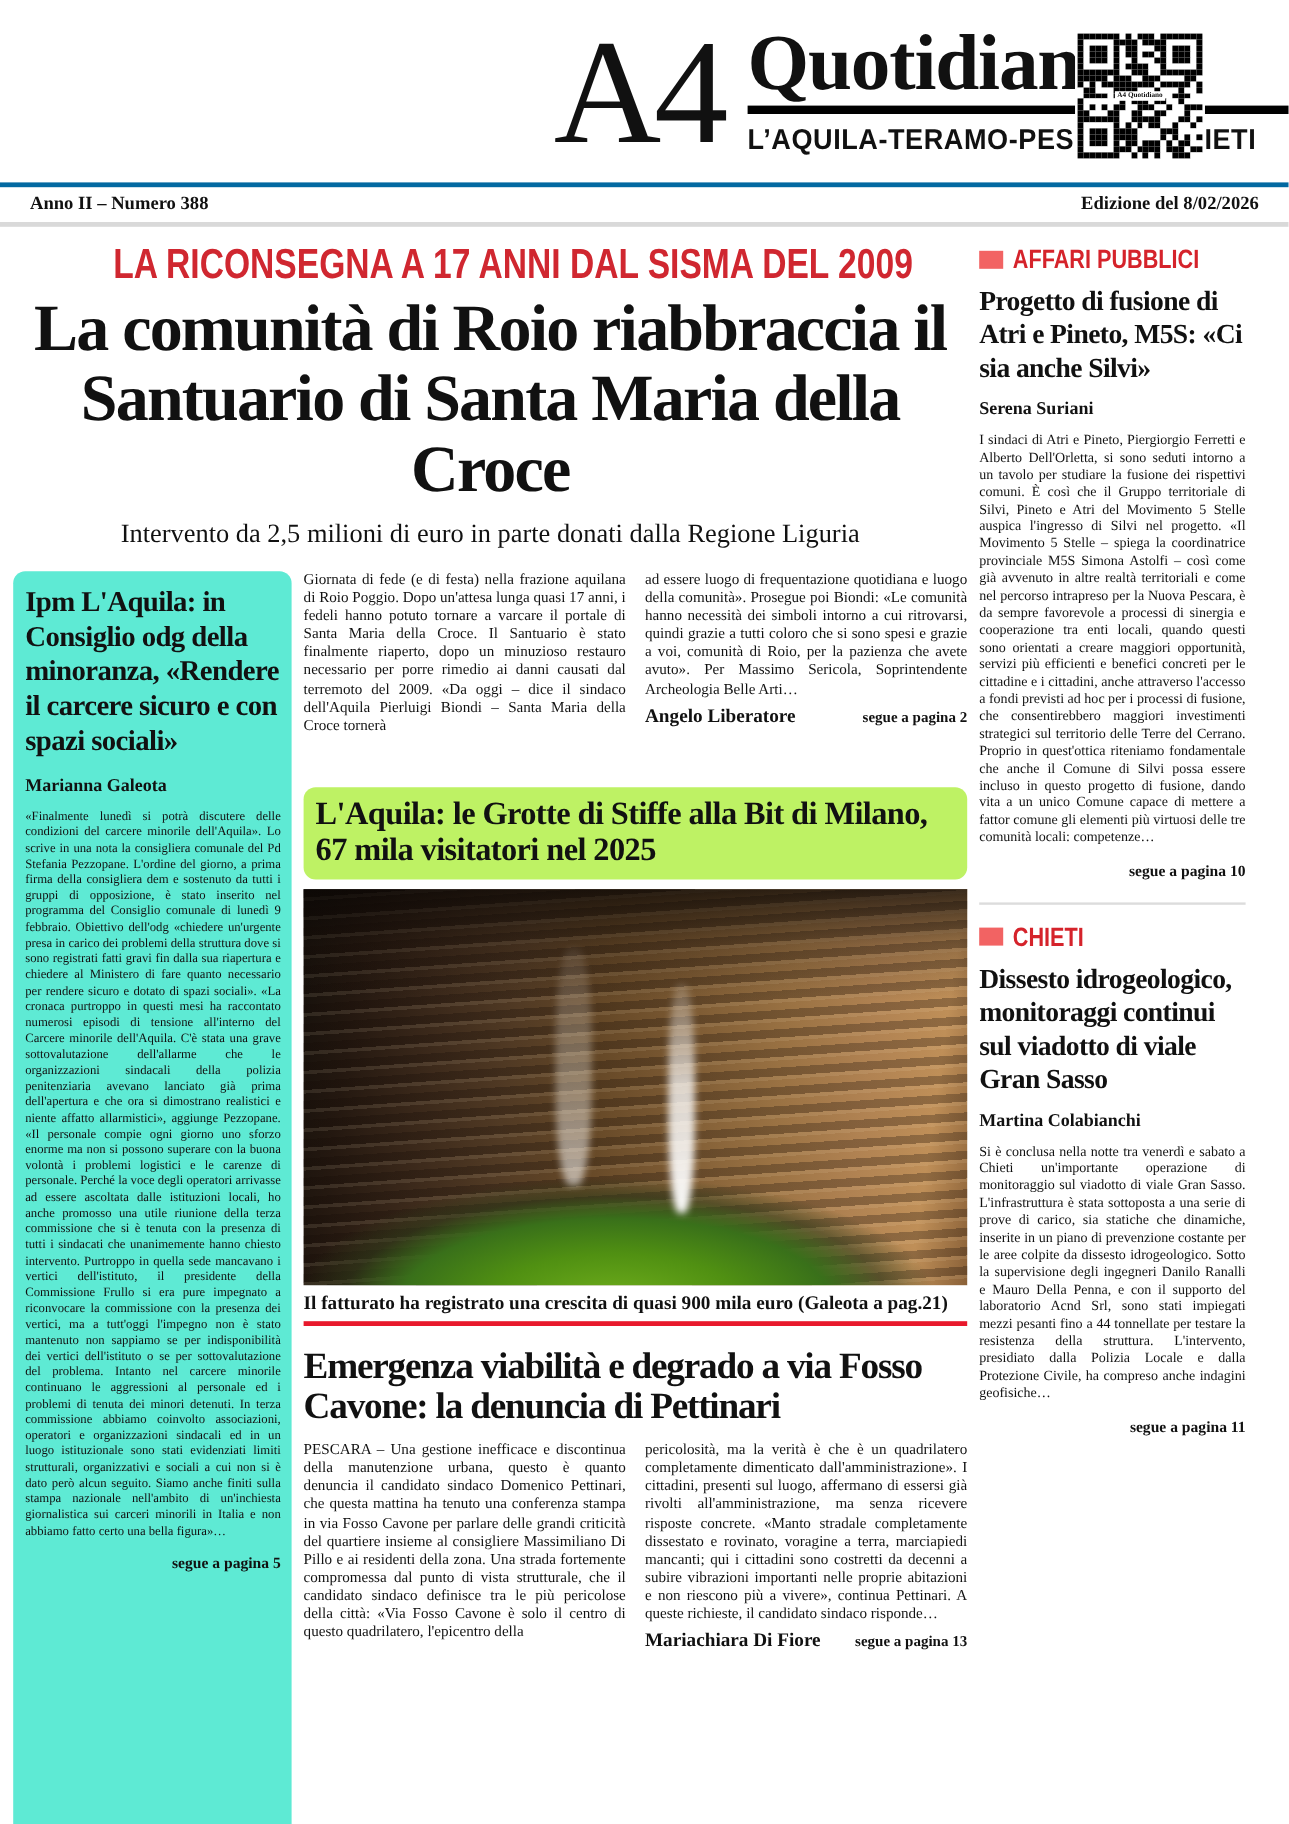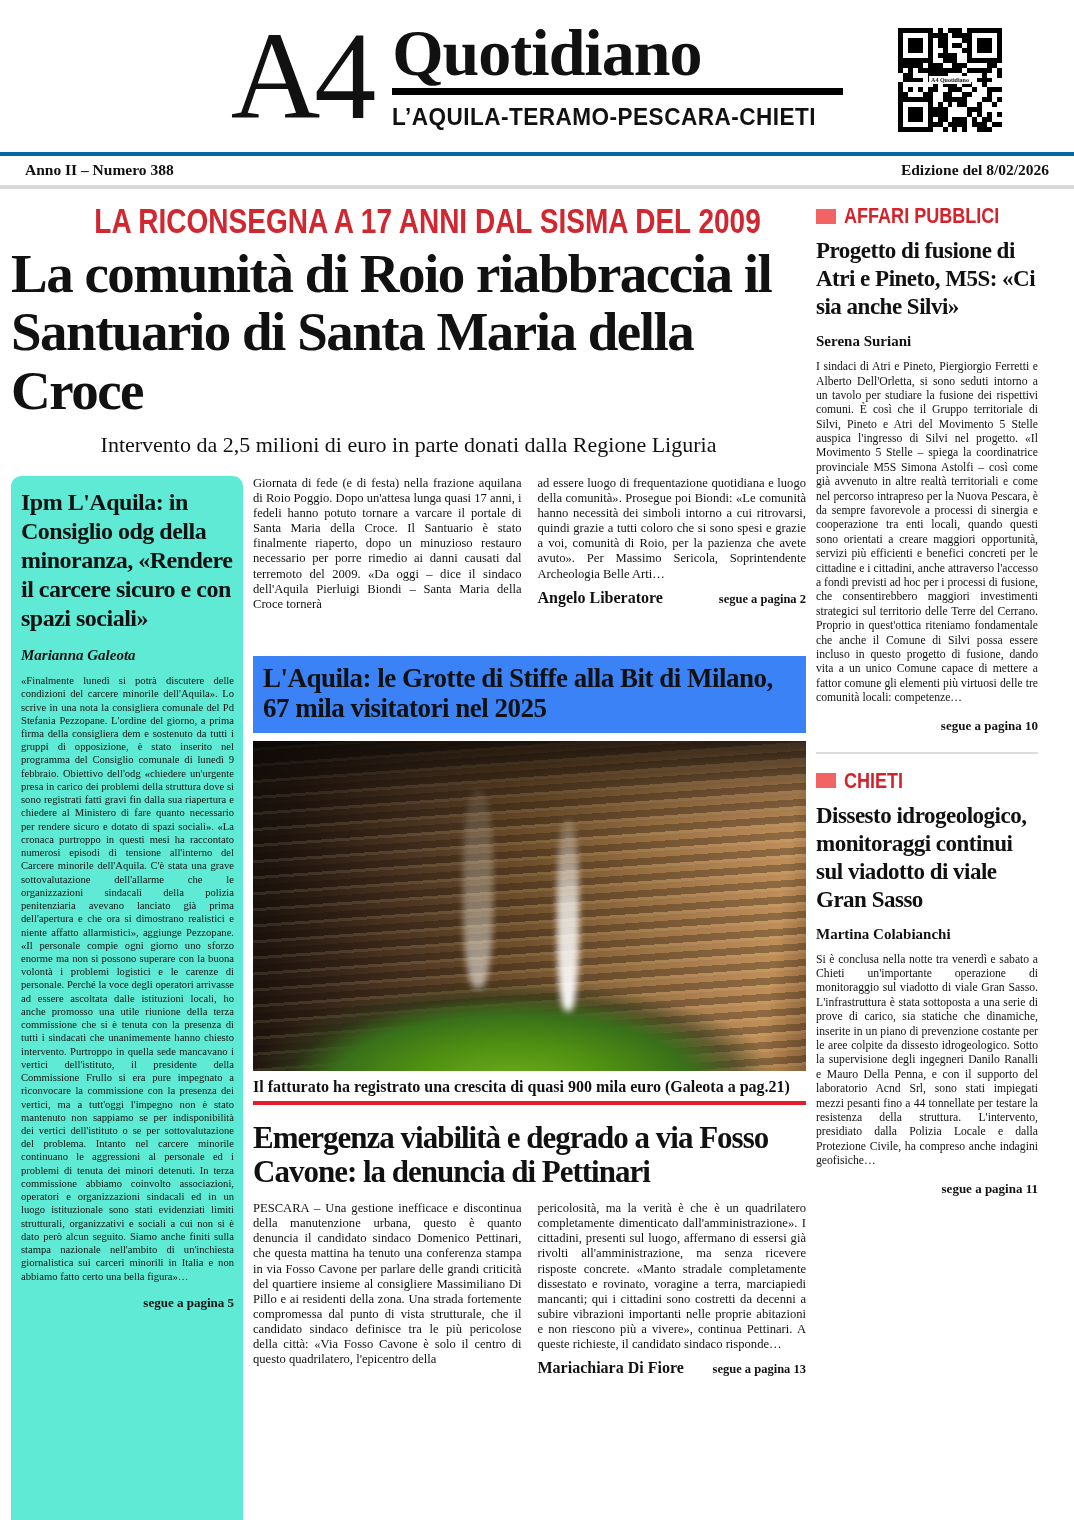--- a/index.html
+++ b/index.html
@@ -4,21 +4,21 @@
 <style>
   * { margin:0; padding:0; box-sizing:border-box; }
   html,body { background:#ffffff; }
   .page {
     position:relative; width:1074px; height:1520px; margin:0 auto;
     background:#ffffff; overflow:hidden;
     font-family:"Liberation Serif","DejaVu Serif",serif; color:#111;
   }
   
   .masthead { position:relative; height:152px; padding-top:18px; }
-  .logo { display:flex; justify-content:center; align-items:flex-start; gap:22px; }
+  .logo { display:flex; justify-content:flex-end; align-items:flex-start; gap:22px; }
   .logo-a4 {
     font-size:124px; line-height:0.95; font-weight:400; letter-spacing:-6px;
     font-family:"Liberation Serif",serif;
   }
   .logo-right { display:flex; flex-direction:column; margin-top:2px; }
   .logo-name {
     font-size:66px; line-height:1.0; font-weight:700; letter-spacing:-1px;
     font-family:"Liberation Serif",serif;
   }
   .logo-rule { height:7px; background:#000; margin-top:2px; }
@@ -49,41 +49,41 @@
   .main { display:grid; grid-template-columns:795px 222px; column-gap:10px;
     padding:12px 22px 0 11px; }
   
   .lead-kicker { text-align:center; }
   .lead-kicker span {
     display:inline-block; font-family:"Liberation Sans",sans-serif; font-weight:700;
     font-size:35px; color:#d02730; transform:scaleX(.80); letter-spacing:0;
     white-space:nowrap;
   }
   .lead-headline {
-    margin-top:4px; font-weight:700; font-size:55px;
+    margin-top:4px; text-align:center; font-weight:700; font-size:55px;
     line-height:1.06; letter-spacing:-1.5px;
   }
   .lead-subhead { margin-top:12px; text-align:center; font-size:22px; font-weight:400; }
   .columns-row { display:grid; grid-template-columns:232px 553px; column-gap:10px; margin-top:18px; }
   
   .left-article { background:#5eead4; padding:12px 9px 10px 10px; height:1226px; overflow:hidden;border-radius:10px; }
   .left-article .la-title { font-weight:700; font-size:24px; line-height:1.21; letter-spacing:-0.5px; }
-  .left-article .la-author { font-weight:700; font-size:15px; margin:14px 0 10px;font-style:italic; }
+  .left-article .la-author { font-weight:700; font-size:15px; margin:14px 0 10px; }
   .left-article .la-body { font-size:10.6px; line-height:1.25; text-align:justify; }
   .segue { font-weight:700; font-size:13px; text-align:right; margin-top:12px; }
   
   .twocol { display:grid; grid-template-columns:1fr 1fr; column-gap:16px; }
   .twocol .col { font-size:12.6px; line-height:1.2; text-align:justify; }
   .lead-body { min-height:168px; }
   .byline-row { display:flex; justify-content:space-between; align-items:baseline; margin-top:6px; }
   .byline-row .author { font-weight:700; font-size:16px; }
   .byline-row .segue-inline { font-weight:700; font-size:12.5px; margin-top:0; }
   .graybar {
-    margin-top:12px; background:#3b82f6; padding:7px 10px 9px;
-    font-weight:700; font-size:27px; line-height:1.13; letter-spacing:-0.5px;
+    margin-top:12px; background:#bef264; padding:7px 10px 9px;
+    font-weight:700; font-size:27px; line-height:1.13; letter-spacing:-0.5px;border-radius:10px;
   }
   .photo { position:relative; margin-top:8px; height:330px; overflow:hidden;
     background:
       radial-gradient(ellipse 62% 40% at 47% 104%, #6fae1c 0%, #509012 30%, #39701a 52%, rgba(45,60,25,0.55) 66%, rgba(35,35,25,0) 78%),
       linear-gradient(180deg, rgba(10,6,4,0.75) 0%, rgba(20,12,8,0.25) 14%, rgba(0,0,0,0) 28%),
       repeating-linear-gradient(176deg, rgba(20,10,5,0.28) 0 7px, rgba(255,235,200,0.10) 7px 10px, rgba(0,0,0,0) 10px 16px),
       linear-gradient(98deg, #15100b 0%, #241810 9%, #3a281a 20%, #513a24 32%, #654827 44%, #7c5a33 56%, #9a7243 70%, #b08252 82%, #bf8f58 92%, #8a6138 100%);
   }
   .photo::before, .photo::after { content:""; position:absolute; filter:blur(3px); }
   .photo::before { 

